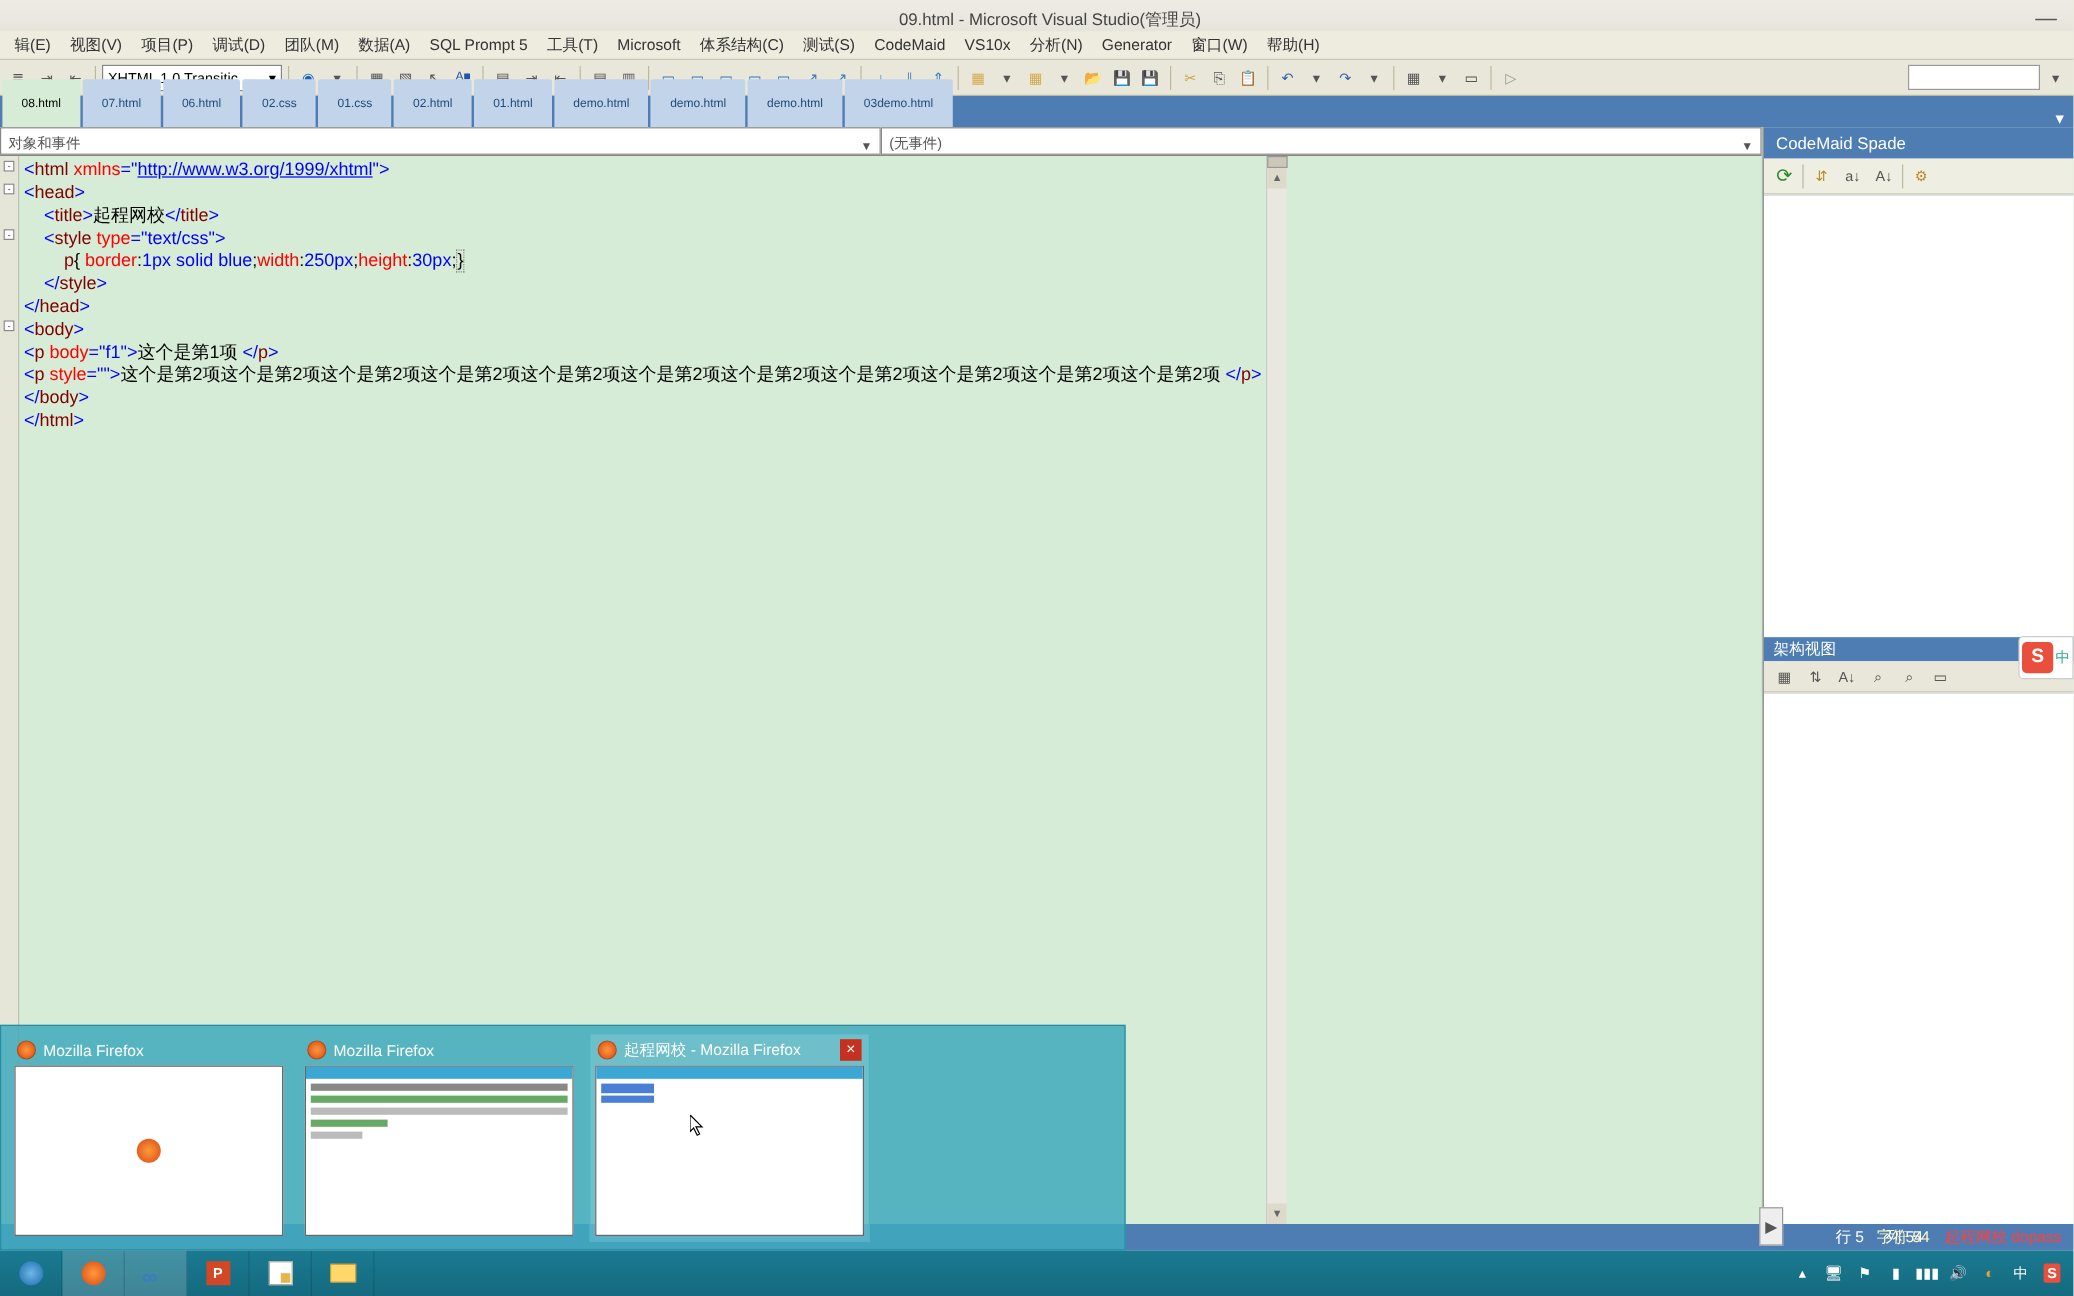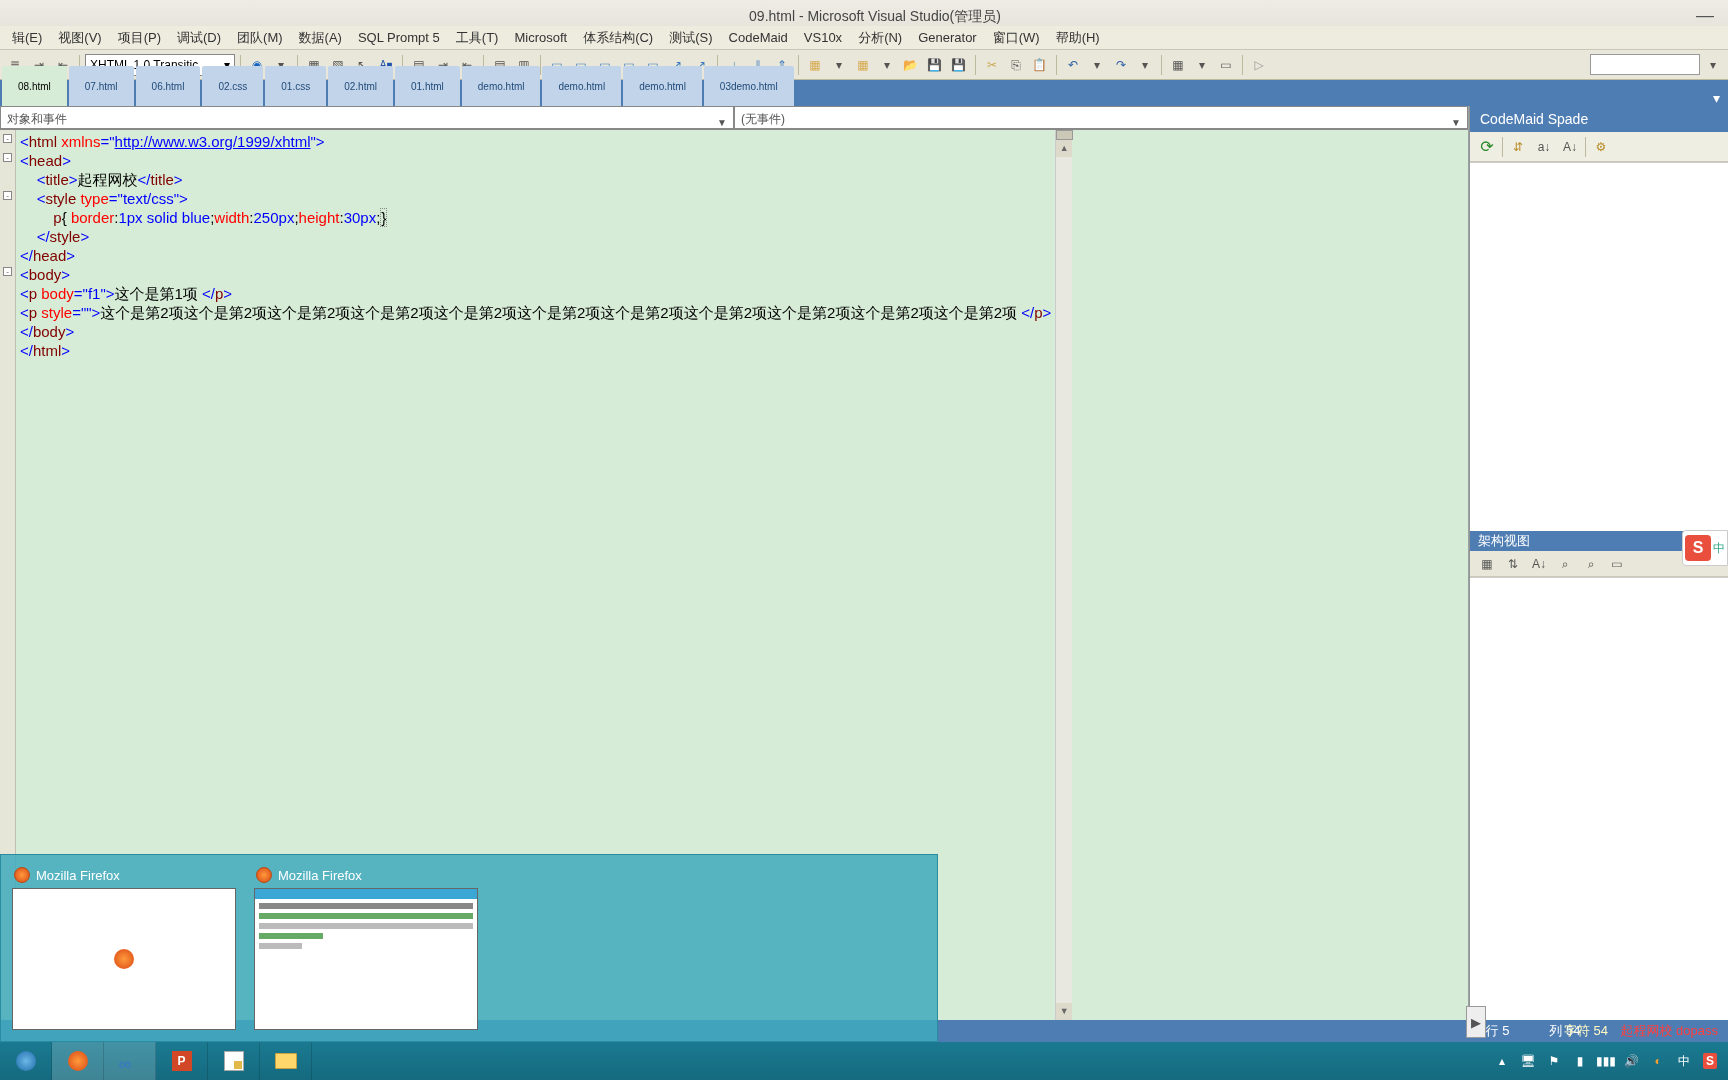--- a/index.html
+++ b/index.html
@@ -57,21 +57,21 @@
 .panel-tools { height: 30px; display: flex; align-items: center; gap: 4px; padding: 0 6px; border-bottom: 1px solid #ccc8b8; }
 .panel-tools .vsep { width: 1px; height: 20px; background: #bcb99f; }
 .pt-btn { width: 22px; height: 22px; display: inline-flex; align-items: center; justify-content: center; font-size: 12px; color: #555; }
 .pt-btn.green { color: #2b8a2b; font-size: 16px; }
 .panel-body { flex: 1; background: #fff; border-top: 1px solid #ccc; }
 .panel-title2 { height: 20px; background: #4e7db3; color: #fff; font-size: 13px; display: flex; align-items: center; padding: 0 8px; }
 .panel-tools2 { height: 26px; display: flex; align-items: center; gap: 4px; padding: 0 6px; border-bottom: 1px solid #ccc8b8; background: #e9e7d9; }
 
 
 .statusbar { height: 22px; background: #4e7db3; color: #fff; display: flex; align-items: center; font-size: 13px; padding: 0 10px; }
-.statusbar .right { margin-left: auto; display: flex; gap: 40px; }
+.statusbar .right { margin-left: auto; display: flex; gap: 18px; }
 .statusbar .red { color: #ff4040; font-weight: normal; }
 
 
 .taskbar { height: 38px; background: linear-gradient(#1a7a91, #156a7f); display: flex; align-items: center; }
 .task-btn { height: 38px; min-width: 52px; display: flex; align-items: center; justify-content: center; border-right: 1px solid rgba(0,0,0,.15); }
 .task-btn.active { background: rgba(255,255,255,.18); }
 .tray { margin-left: auto; display: flex; align-items: center; gap: 10px; padding: 0 10px; color: #fff; font-size: 12px; }
 .tray .ico { width:16px; height:16px; display:inline-flex; align-items:center; justify-content:center; }
 
 
@@ -360,20 +360,37 @@
       <div style="height:10px;background:#3ba7d4"></div>
       <div class="prev-lines" style="top:14px">
         <div class="bar" style="background:#888"></div>
         <div class="bar" style="background:#6a6"></div>
         <div class="bar"></div>
         <div class="bar" style="background:#6a6;width:30%"></div>
         <div class="bar" style="width:20%"></div>
       </div>
     </div>
   </div>
+  <div class="prev-card active">
+    <div class="prev-head">
+      <span class="ff"></span>
+      <span>起程网校 - Mozilla Firefox</span>
+      <span class="close">×</span>
+    </div>
+    <div class="prev-body">
+      <div style="height:10px;background:#3ba7d4"></div>
+      <div style="position:absolute;top:14px;left:4px;width:44px;height:8px;background:#4a7fd6"></div>
+      <div style="position:absolute;top:24px;left:4px;width:44px;height:6px;background:#4a7fd6"></div>
+      <div class="cursor-arrow" style="left:78px;top:40px">
+        <svg viewBox="0 0 12 18">
+            <path d="M0 0 L0 14 L3 11 L6 17 L8 16 L5 10 L10 10 Z" fill="#fff" stroke="#000" stroke-width="1"></path>
+          </svg>
+      </div>
+    </div>
+  </div>
 </div>
 
 <div class="nav-arrow">▶</div>
 
 <div class="sogou-badge">
   <div class="s">S</div>
   <span style="color:#3a8;font-size:12px;margin-left:2px">中</span>
 </div>
 
 </body></html>

